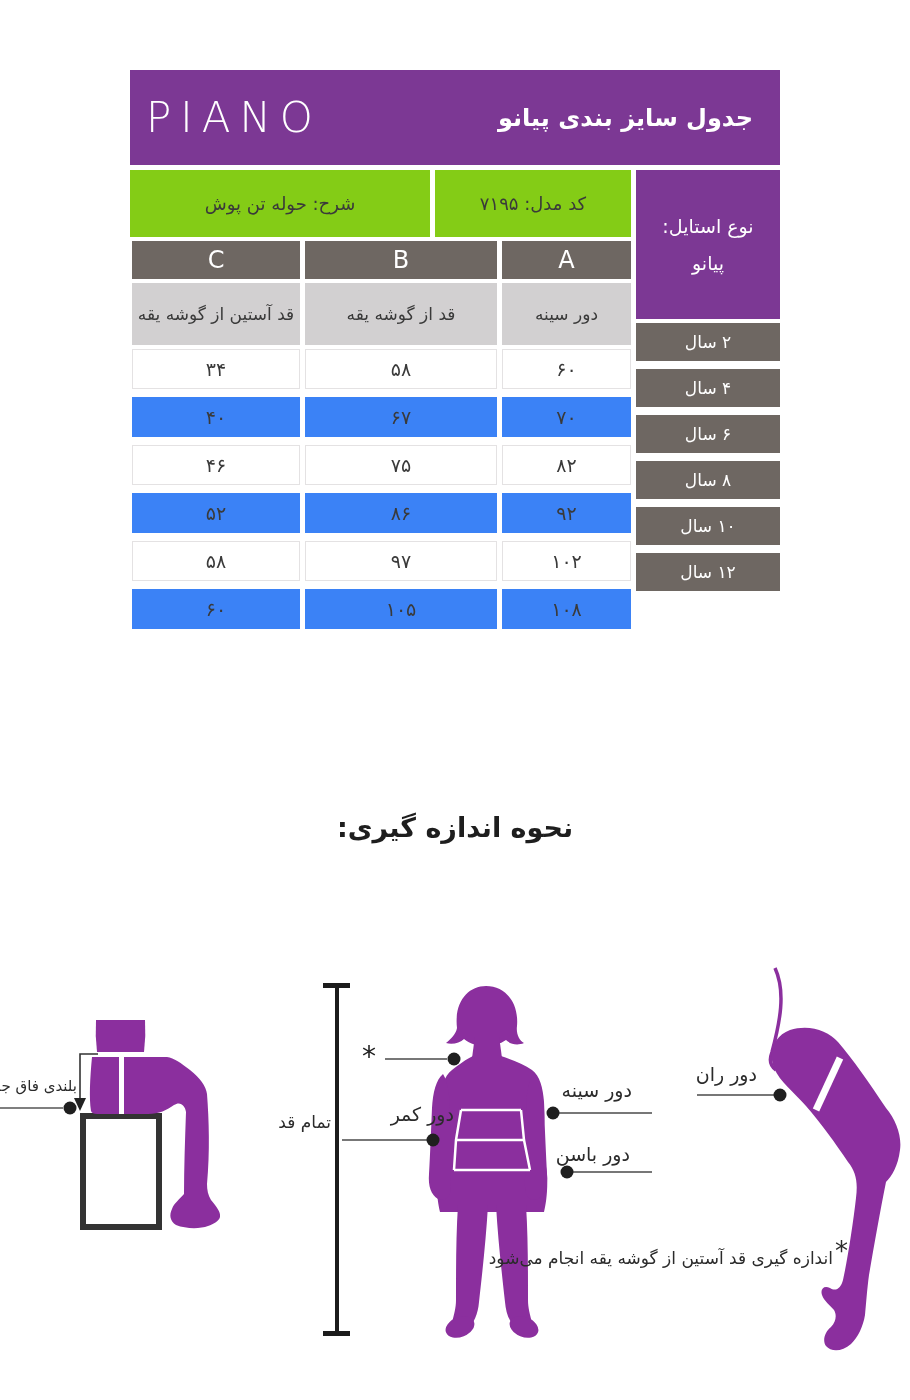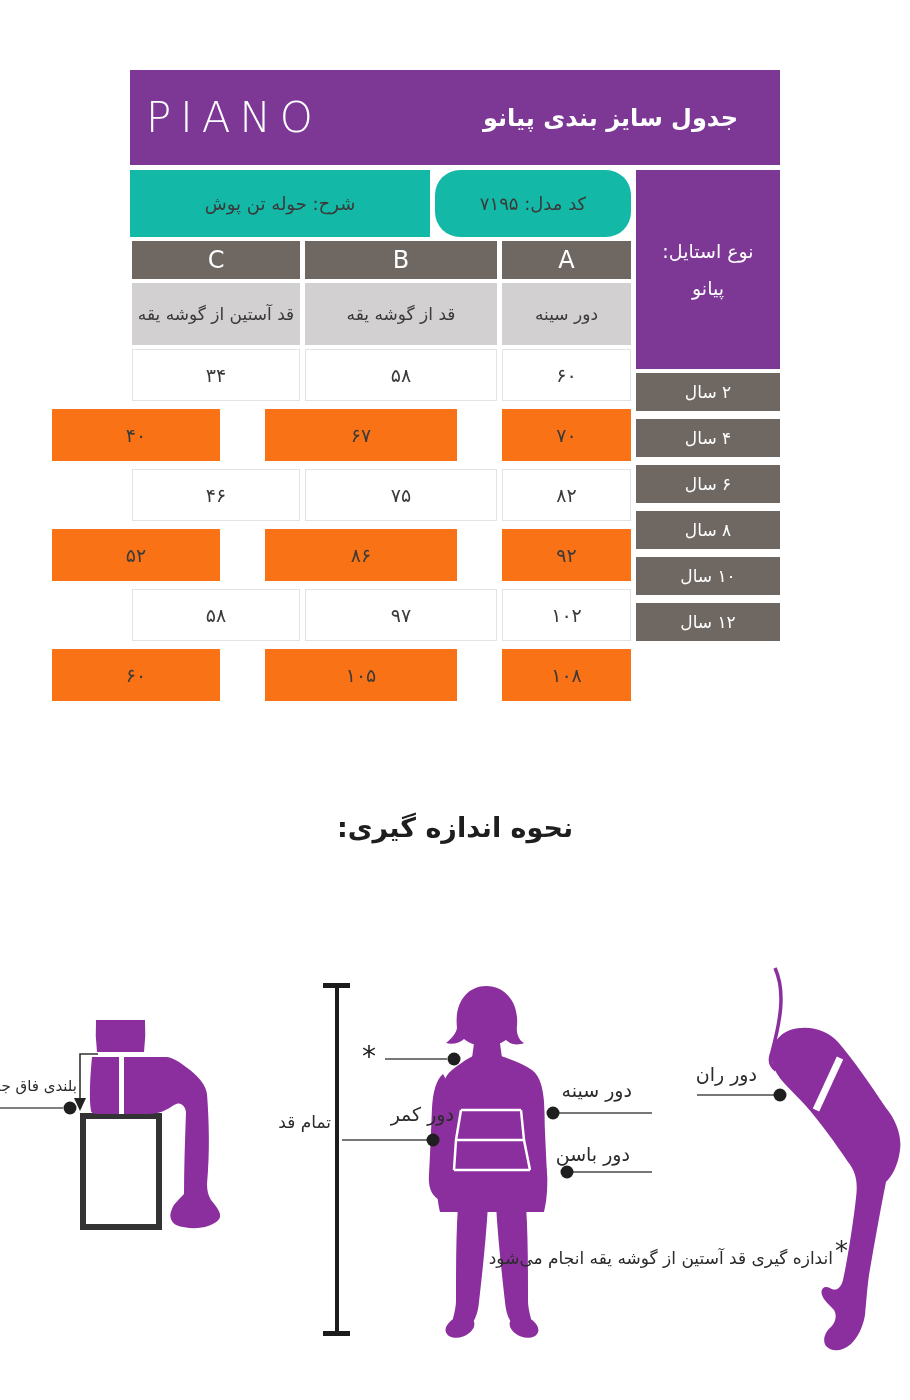--- a/index.html
+++ b/index.html
@@ -6,46 +6,46 @@
   html,body { width:910px; height:1400px; }
   body {
     position:relative; overflow:hidden; background:#ffffff;
     font-family:"DejaVu Sans", sans-serif; color:#3a3a3a;
   }
   
   .size-table { position:absolute; left:130px; top:70px; width:650px; direction:rtl; }
   .t-header {
     height:95px; background:#7c3894; display:flex; align-items:center; justify-content:space-between;
   }
-  .t-title { color:#fff; font-size:24px; font-weight:bold; padding-right:42px; }
+  .t-title { color:#fff; font-size:24px; font-weight:bold; padding-right:27px; }
   .brand {
     color:#fff; font-size:42px; font-weight:200; letter-spacing:9px;
     padding-left:16px; direction:ltr; font-family:"DejaVu Sans", sans-serif;
   }
   .t-body { display:flex; gap:5px; margin-top:5px; align-items:flex-start; }
   .t-right { width:144px; flex:0 0 144px; }
   .t-left  { width:501px; flex:0 0 501px; }
   .row { display:flex; gap:5px; margin-top:4px; }
   .row:first-child { margin-top:0; }
   .row.data { margin-top:8px; }
   .row.data:nth-of-type(4) { margin-top:4px; }
   .cell { display:flex; align-items:center; justify-content:center; text-align:center; }
   .col-a { width:129px; flex:0 0 129px; }
   .col-b { width:192px; flex:0 0 192px; }
   .col-c { width:168px; flex:0 0 168px; }
-  .info-row .cell { height:67px; background:#14b8a6; font-size:18px;text-align:right; }
-  .info-code { width:196px; flex:0 0 196px;border-radius:25px; }
+  .info-row .cell { height:67px; background:#84cc16; font-size:18px;text-align:right; }
+  .info-code { width:196px; flex:0 0 196px; }
   .info-desc { width:300px; flex:0 0 300px; }
   .head-row .cell { height:38px; background:#6e6762; color:#fff; font-size:24px; font-family:"DejaVu Sans", sans-serif; }
   .label-row .cell { height:62px; background:#d2d0d1; font-size:17px; white-space:nowrap; }
-  .data .cell { height:52px; font-size:19px; }
+  .data .cell { height:40px; font-size:19px; }
   .data.odd  .cell { background:#fff; border:1px solid #e4e2e3; }
-  .data.even .cell { background:#f97316;margin-left:40px; }
+  .data.even .cell { background:#3b82f6; }
   .style-cell {
-    height:199px; background:#7c3894; color:#fff; font-size:19px;
+    height:149px; background:#7c3894; color:#fff; font-size:19px;
     display:flex; flex-direction:column; align-items:center; justify-content:center;
     line-height:1.9; text-align:center;
   }
   .age-cell {
     height:38px; background:#6e6762; color:#fff; font-size:17px;
     display:flex; align-items:center; justify-content:center; margin-top:8px;
   }
   .age-cell.first { margin-top:4px; }
   
   .measure-heading {

